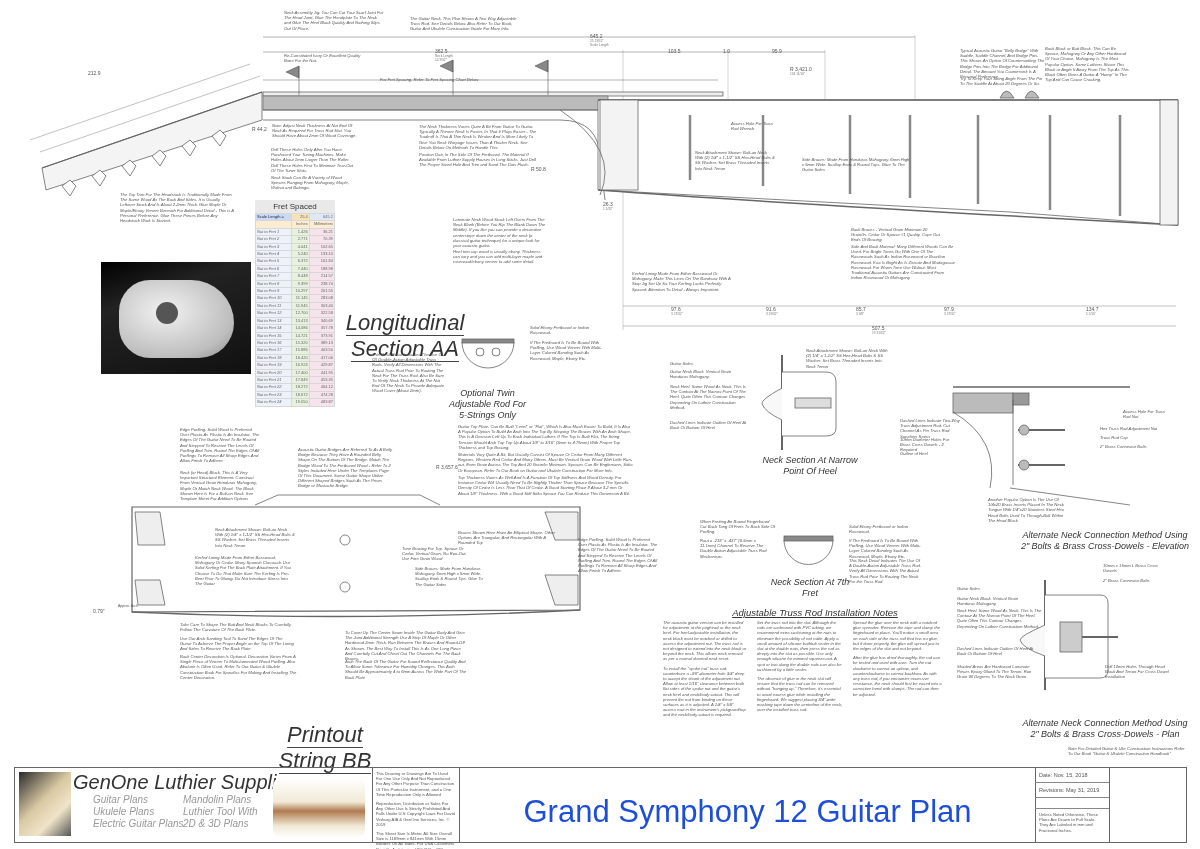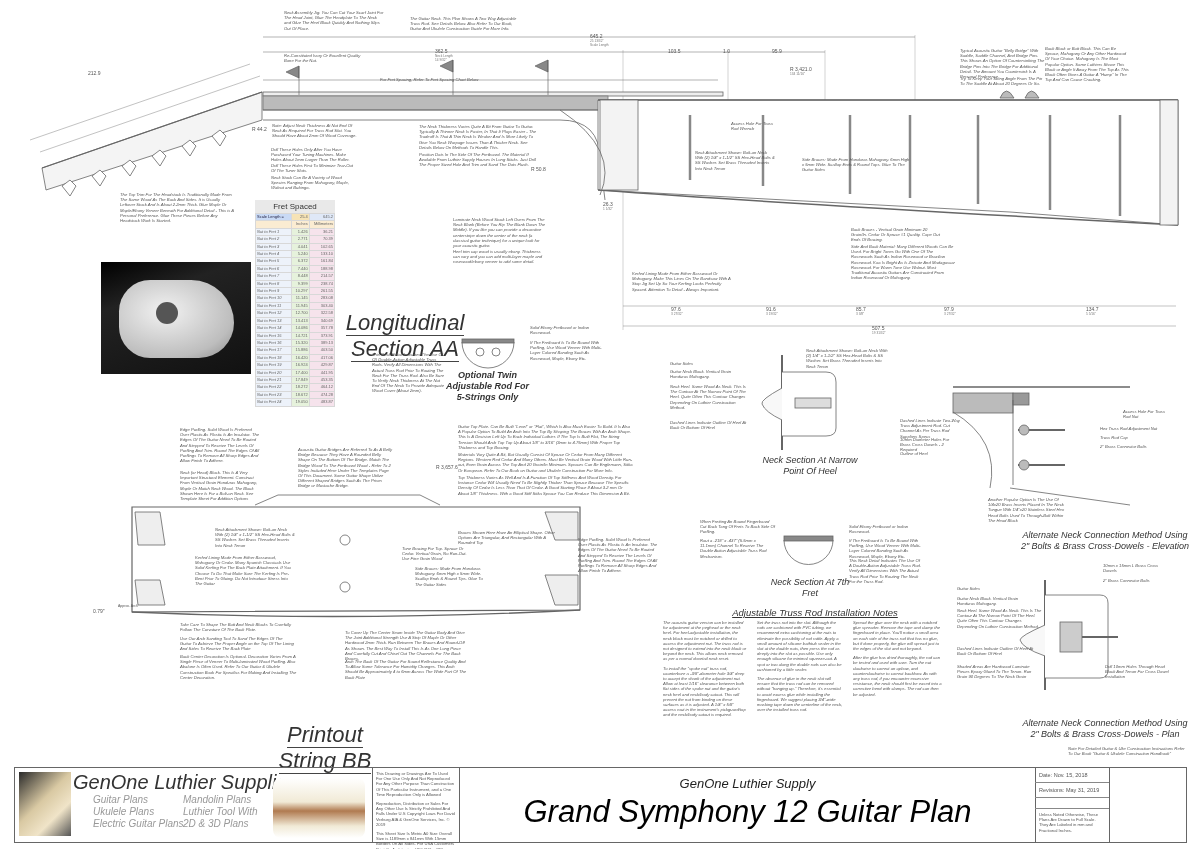--- a/index.html
+++ b/index.html
@@ -26,21 +26,21 @@
   .fret tr.hdr td.c2{background:#f6e3b6;}
   .fret tr.hdr td.c3{background:#dfe8f7;}
   .fret tr.units td{background:#fbecd2;}
   
   .tb{position:absolute;left:14px;top:767px;width:1171px;height:74px;border:1px solid #666;}
   .tb .cell{position:absolute;top:0;height:74px;border-right:1px solid #666;}
   .brand{font-size:20px;font-style:italic;color:#333;font-weight:normal;}
   .links{font-size:10px;font-style:italic;color:#999;line-height:12px;}
   .legal{font-size:4.2px;line-height:5.2px;color:#555;}
   .legal p{margin:0 0 4px;}
-  .mainttl{font-size:31px;font-style:italic;color:#000000;}
+  .mainttl{font-size:31px;color:#1d4ed8;}
   .subttl{font-size:13px;font-style:italic;color:#222;}
   .meta{font-size:5.5px;color:#555;}
 </style>
 </head>
 <body>
 
 <svg width="1200" height="849" viewBox="0 0 1200 849">
   <g fill="none" stroke="#666" stroke-width="0.8">
 
     <line x1="263" y1="37" x2="915" y2="37" stroke-width="0.5"></line>
@@ -325,21 +325,21 @@
 <div class="dim" style="left:944px;top:306px;"><span>97.9</span><small>3 27/32"</small></div>
 <div class="dim" style="left:1086px;top:306px;"><span>134.7</span><small>5 5/16"</small></div>
 <div class="dim" style="left:872px;top:325px;"><span>507.5</span><small>19 31/32"</small></div>
 <div class="dim" style="left:436px;top:464px;">R 3,657.6</div>
 <div class="dim" style="left:93px;top:608px;"><span>0.79"</span></div>
 <div class="dim" style="left:118px;top:604px;font-size:3.5px;">Approx. Arch</div>
 
 <div class="heading big" style="left:340px;top:270px;width:130px;">
   <span>Longitudinal</span><br><span>Section AA</span>
 </div>
-<div class="heading sub" style="left:445px;top:370px;width:85px;font-weight:bold;">
+<div class="heading sub" style="left:445px;top:388px;width:85px;">
   <div>Optional Twin</div>
     <div>Adjustable Rod For</div>
     <div>5-Strings Only</div>
 </div>
 <div class="heading big" style="left:265px;top:682px;width:120px;">
   <span>Printout</span><br><span>String BB</span>
 </div>
 <div class="heading sub" style="left:755px;top:455px;width:110px;">
   <div>Neck Section At Narrow</div>
     <div>Point Of Heel</div>
@@ -439,21 +439,20 @@
       <div>2D &amp; 3D Plans</div>
     </div>
     <div style="position:absolute;left:258px;top:10px;width:92px;height:60px;background:linear-gradient(180deg,#fff 0%,#f1ead6 40%,#b07a50 55%,#f1ead6 80%,#fff 100%);border-radius:8px;"></div>
   </div>
   <div class="cell legal" style="left:357px;width:88px;padding:3px 4px;box-sizing:border-box;">
     <p>This Drawing or Drawings Are To Used For One Use Only And Not Reproduced For Any Other Purpose Than Construction Of This Particular Instrument, and a One Time Reproduction Only is Allowed</p>
     <p>Reproduction, Distribution or Sales For Any Other Use Is Strictly Prohibited And Falls Under U.S Copyright Laws For David Verburg AIA &amp; GenOne Services, Inc. © 2019</p>
     <p>This Sheet Size Is Metric A0 Size Overall Size is 1189mm x 841mm With 15mm Borders On All Sides. For USA Customers Print On Architectural "E" (36" x 48") Without Resizing For 1:1 Printout.</p>
   </div>
   <div class="cell" style="left:445px;width:575px;">
-    <div class="subttl" style="position:absolute;left:0;right:0;top:8px;text-align:center;">GenOne Luthier Supply</div>
     <div class="mainttl" style="position:absolute;left:0;right:0;top:26px;text-align:center;">Grand Symphony 12 Guitar Plan</div>
   </div>
   <div class="cell" style="left:1020px;width:74px;">
     <div class="meta" style="height:14px;line-height:14px;padding-left:4px;border-bottom:1px solid #888;">Date: Nov. 15, 2018</div>
     <div class="meta" style="height:14px;line-height:14px;padding-left:4px;border-bottom:1px solid #888;">Revisions: May 31, 2019</div>
     <div class="meta" style="height:10px;border-bottom:1px solid #888;"></div>
     <div class="meta" style="padding:3px 4px;font-size:4.2px;line-height:5.2px;">Unless Noted Otherwise, These Plans Are Drawn to Full Scale. They Are Labeled in mm and Fractional Inches.</div>
   </div>
   <div class="cell" style="left:1094px;width:77px;border-right:none;"></div>
 </div>

